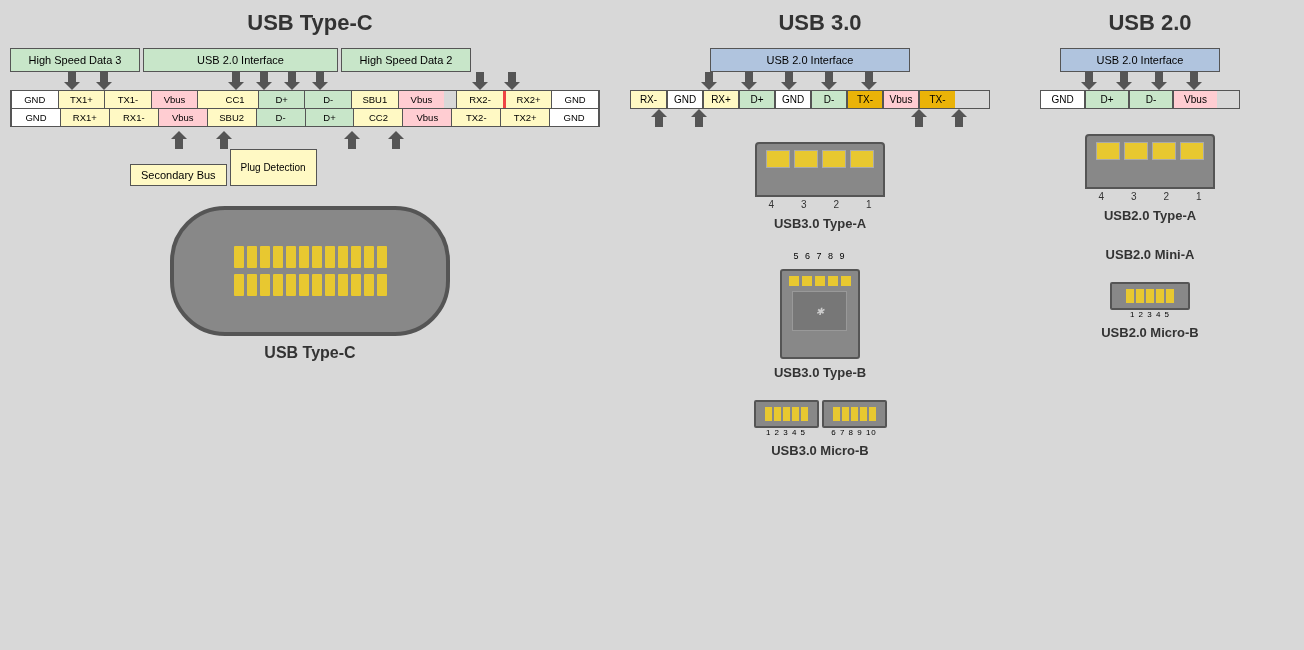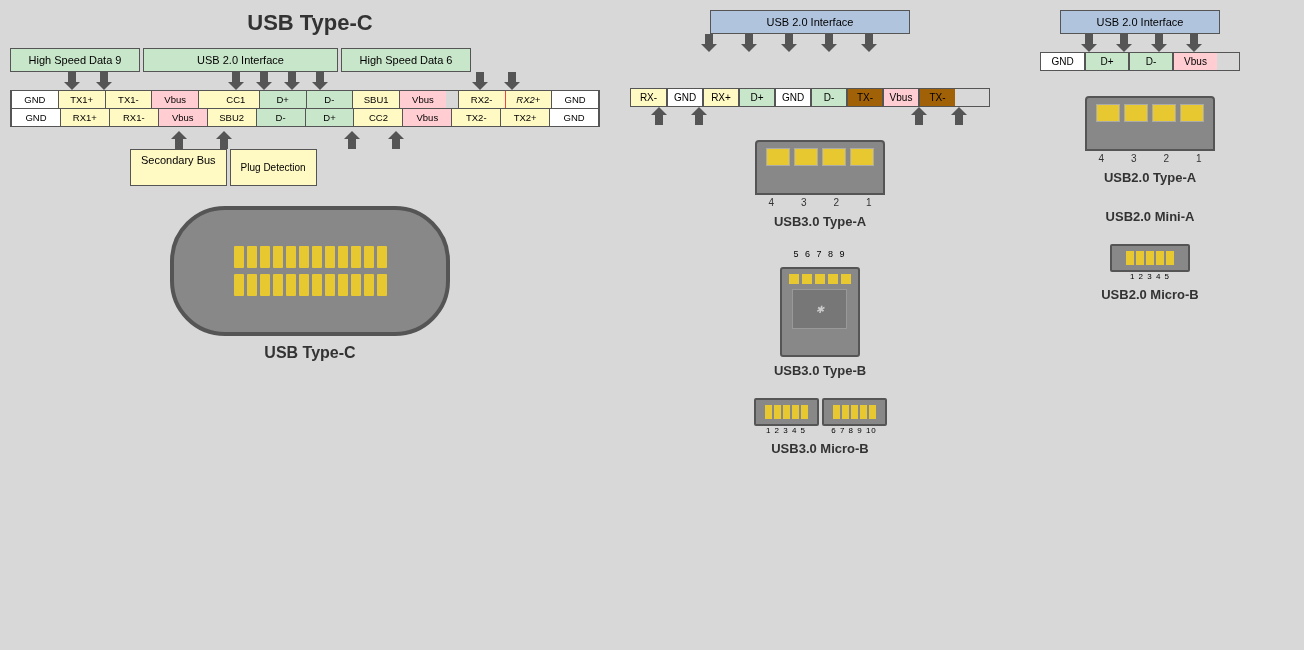--- a/index.html
+++ b/index.html
@@ -167,21 +167,21 @@
       font-size: 10px;
       border-right: 1.5px solid #555;
       min-width: 36px;
     }
     .pin-cell-30:last-child { border-right: none; }
 
     .pc-gnd { background: #fff; }
     .pc-rx { background: #fff9c4; }
     .pc-dp { background: #c8e6c9; }
     .pc-dm { background: #c8e6c9; }
-    .pc-tx { background: #a16207; }
+    .pc-tx { background: #eab308; }
     .pc-vbus { background: #ffcdd2; }
 
     
     .conn-drawings {
       display: flex;
       flex-direction: column;
       align-items: center;
       gap: 20px;
       margin-top: 15px;
     }
@@ -217,23 +217,23 @@
   </style>
 </head>
 <body>
 
 <div class="main-container">
 
   <div class="usb-typec-section">
     <div class="section-title">USB Type-C</div>
 
     <div style="display:flex; gap:3px; margin-bottom:0; align-items:flex-end; width:590px;">
-      <div class="group-box group-hsd1">High Speed Data 9</div>
+      <div class="group-box group-hsd1">High Speed Data 3</div>
       <div class="group-box group-usb20">USB 2.0 Interface</div>
-      <div class="group-box group-hsd2">High Speed Data 6</div>
+      <div class="group-box group-hsd2">High Speed Data 2</div>
     </div>
 
     <div style="display:flex; width:590px; height:18px; position:relative;">
       <svg width="590" height="18">
 
         <polygon points="58,0 66,0 66,10 70,10 62,18 54,10 58,10" fill="#555"></polygon>
         <polygon points="90,0 98,0 98,10 102,10 94,18 86,10 90,10" fill="#555"></polygon>
 
         <polygon points="222,0 230,0 230,10 234,10 226,18 218,10 222,10" fill="#555"></polygon>
         <polygon points="250,0 258,0 258,10 262,10 254,18 246,10 250,10" fill="#555"></polygon>
@@ -251,21 +251,21 @@
         <div class="pin-cell pin-gnd">GND</div>
         <div class="pin-cell pin-tx" style="border-left:1px solid #555;">TX1+</div>
         <div class="pin-cell pin-tx" style="border-left:1px solid #555;">TX1-</div>
         <div class="pin-cell pin-vbus" style="border-left:1px solid #555;">Vbus</div>
         <div class="pin-cell pin-cc" style="border-left:1px solid #555;padding-left:16px;">CC1</div>
         <div class="pin-cell pin-dp" style="border-left:1px solid #555;">D+</div>
         <div class="pin-cell pin-dm" style="border-left:1px solid #555;">D-</div>
         <div class="pin-cell pin-sbu" style="border-left:1px solid #555;">SBU1</div>
         <div class="pin-cell pin-vbus" style="border-left:1px solid #555;">Vbus</div>
         <div class="pin-cell pin-rx" style="border-left:1px solid #555;margin-left:12px;">RX2-</div>
-        <div class="pin-cell pin-rx" style="border-left:1px solid #ef4444;font-style:italic;">RX2+</div>
+        <div class="pin-cell pin-rx" style="border-left:3px solid #ef4444;">RX2+</div>
         <div class="pin-cell pin-gnd" style="border-left:1px solid #555;">GND</div>
       </div>
 
       <div style="display:flex;">
         <div class="pin-cell pin-gnd">GND</div>
         <div class="pin-cell pin-rx" style="border-left:1px solid #555;">RX1+</div>
         <div class="pin-cell pin-rx" style="border-left:1px solid #555;">RX1-</div>
         <div class="pin-cell pin-vbus" style="border-left:1px solid #555;">Vbus</div>
         <div class="pin-cell pin-sbu" style="border-left:1px solid #555;">SBU2</div>
         <div class="pin-cell pin-dm" style="border-left:1px solid #555;">D-</div>
@@ -284,21 +284,21 @@
         <polygon points="165,22 173,22 173,12 177,12 169,4 161,12 165,12" fill="#555"></polygon>
 
         <polygon points="210,22 218,22 218,12 222,12 214,4 206,12 210,12" fill="#555"></polygon>
 
         <polygon points="338,22 346,22 346,12 350,12 342,4 334,12 338,12" fill="#555"></polygon>
 
         <polygon points="382,22 390,22 390,12 394,12 386,4 378,12 382,12" fill="#555"></polygon>
       </svg>
     </div>
 
-    <div style="display:flex; gap:3px; margin-left:120px; margin-top:0;">
+    <div style="display:flex; gap:3px; margin-left:120px; margin-top:0;align-items:flex-end;">
       <div class="secondary-box">Secondary Bus</div>
       <div class="plug-box">Plug Detection</div>
     </div>
 
     <div class="connector-diagram">
       <div class="typec-connector">
 
         <div class="connector-pins-row">
           <div class="connector-pin"></div>
           <div class="connector-pin"></div>
@@ -327,38 +327,39 @@
           <div class="connector-pin"></div>
           <div class="connector-pin"></div>
           <div class="connector-pin"></div>
         </div>
       </div>
       <div class="connector-label">USB Type-C</div>
     </div>
   </div>
 
   <div class="usb30-section">
+    <div class="section-title">USB 3.0</div>
 
     <div class="usb30-pinout">
 
       <div style="display:flex; justify-content:center;">
         <div class="interface-box" style="width:200px;">USB 2.0 Interface</div>
       </div>
 
       <div style="display:flex; justify-content:space-around; width:360px; height:18px; padding: 0 20px;">
         <svg width="360" height="18">
           <polygon points="55,0 63,0 63,10 67,10 59,18 51,10 55,10" fill="#555"></polygon>
           <polygon points="95,0 103,0 103,10 107,10 99,18 91,10 95,10" fill="#555"></polygon>
           <polygon points="135,0 143,0 143,10 147,10 139,18 131,10 135,10" fill="#555"></polygon>
           <polygon points="175,0 183,0 183,10 187,10 179,18 171,10 175,10" fill="#555"></polygon>
           <polygon points="215,0 223,0 223,10 227,10 219,18 211,10 215,10" fill="#555"></polygon>
         </svg>
       </div>
 
-      <div style="display:flex; border:1.5px solid #555; width:360px;margin-top:36px;">
+      <div style="display:flex; border:1.5px solid #555; width:360px;">
         <div class="pin-cell-30 pc-rx">RX-</div>
         <div class="pin-cell-30 pc-gnd" style="border-left:1px solid #555;">GND</div>
         <div class="pin-cell-30 pc-rx" style="border-left:1px solid #555;">RX+</div>
         <div class="pin-cell-30 pc-dp" style="border-left:1px solid #555;">D+</div>
         <div class="pin-cell-30 pc-gnd" style="border-left:1px solid #555;">GND</div>
         <div class="pin-cell-30 pc-dm" style="border-left:1px solid #555;">D-</div>
         <div class="pin-cell-30 pc-tx" style="border-left:1px solid #555;">TX-</div>
         <div class="pin-cell-30 pc-vbus" style="border-left:1px solid #555;">Vbus</div>
         <div class="pin-cell-30 pc-tx" style="border-left:1px solid #555;">TX-</div>
       </div>
@@ -436,20 +437,21 @@
             </div>
           </div>
         </div>
         <div class="conn-item-label">USB3.0 Micro-B</div>
       </div>
 
     </div>
   </div>
 
   <div class="usb20-section">
+    <div class="section-title">USB 2.0</div>
 
     <div class="usb20-pinout">
       <div style="display:flex; justify-content:center;">
         <div class="interface-box" style="width:160px;">USB 2.0 Interface</div>
       </div>
 
       <div style="width:200px; height:18px;">
         <svg width="200" height="18">
           <polygon points="45,0 53,0 53,10 57,10 49,18 41,10 45,10" fill="#555"></polygon>
           <polygon points="80,0 88,0 88,10 92,10 84,18 76,10 80,10" fill="#555"></polygon>

